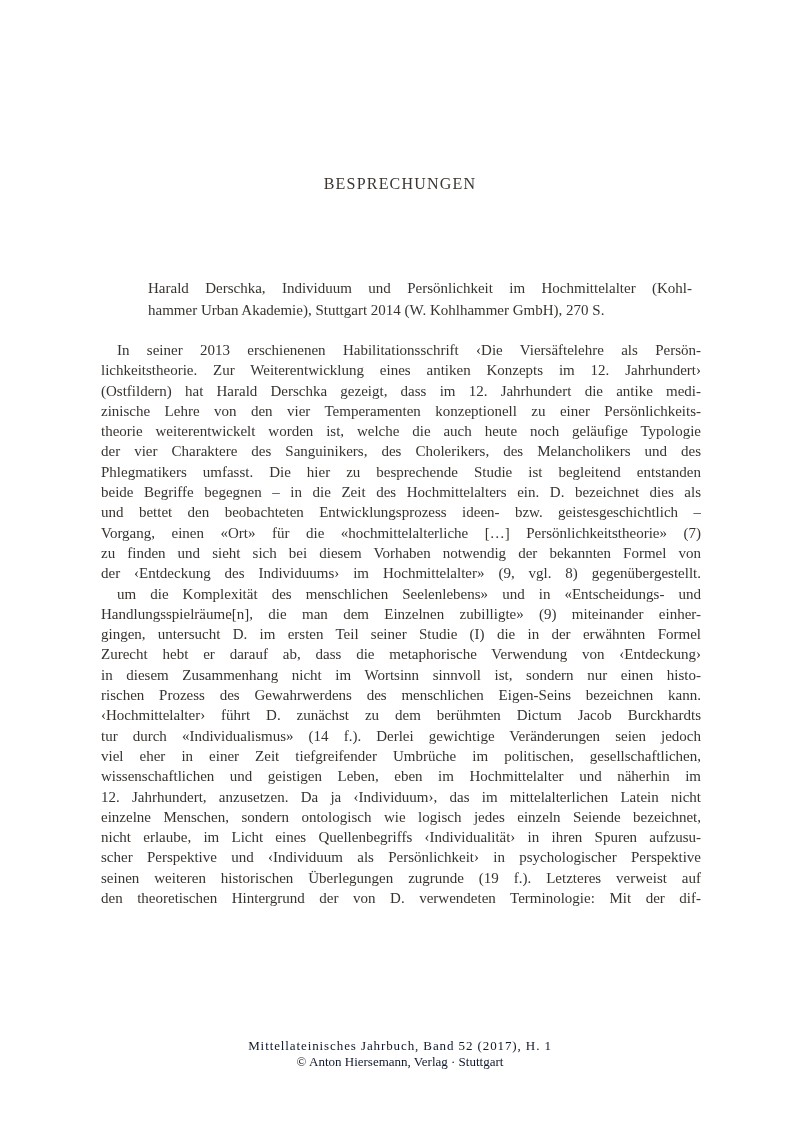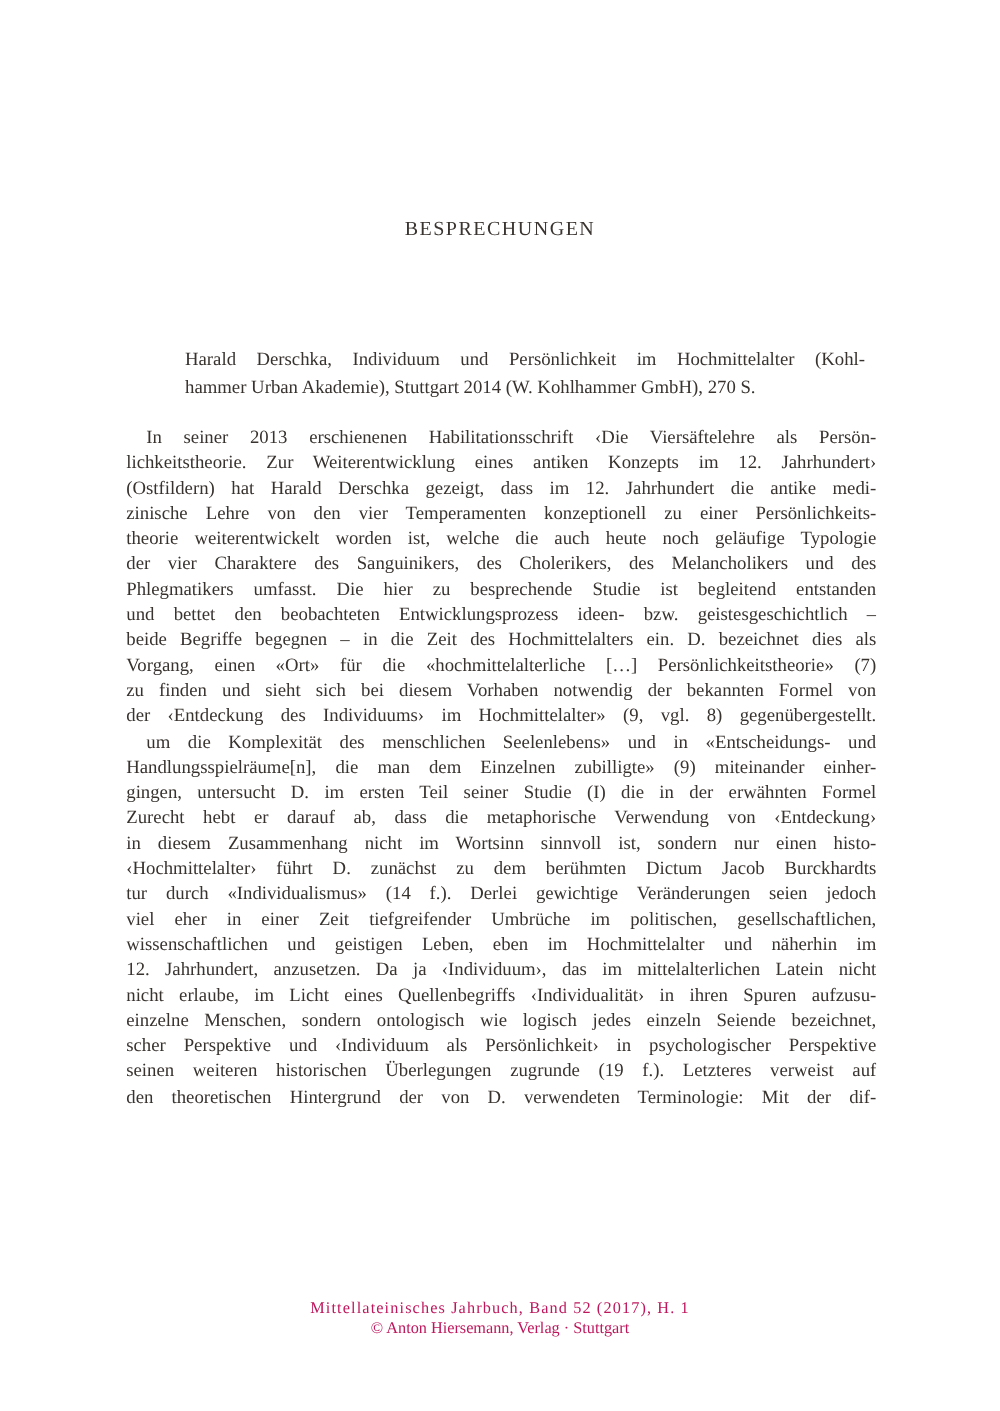--- a/index.html
+++ b/index.html
@@ -55,21 +55,21 @@
     text-indent: 16px;
   }
   .footer {
     position: absolute;
     top: 1038px;
     left: 0;
     right: 0;
     text-align: center;
     font-size: 13px;
     line-height: 15.5px;
-    color: #be185d;
+    color: #0f172a;
   }
   .footer .journal-line {
     letter-spacing: 0.9px;
   }
 </style>
 </head>
 <body>
 
 <div class="page">
 
@@ -82,39 +82,40 @@
 
   <div class="review-body">
     <div class="paragraph">
         <div class="line">In seiner 2013 erschienenen Habilitationsschrift ‹Die Viersäftelehre als Persön-</div>
         <div class="line">lichkeitstheorie. Zur Weiterentwicklung eines antiken Konzepts im 12. Jahrhundert›</div>
         <div class="line">(Ostfildern) hat Harald Derschka gezeigt, dass im 12. Jahrhundert die antike medi-</div>
         <div class="line">zinische Lehre von den vier Temperamenten konzeptionell zu einer Persönlichkeits-</div>
         <div class="line">theorie weiterentwickelt worden ist, welche die auch heute noch geläufige Typologie</div>
         <div class="line">der vier Charaktere des Sanguinikers, des Cholerikers, des Melancholikers und des</div>
         <div class="line">Phlegmatikers umfasst. Die hier zu besprechende Studie ist begleitend entstanden</div>
+        <div class="line">beide Begriffe begegnen – in die Zeit des Hochmittelalters ein. D. bezeichnet dies als</div>
         <div class="line">und bettet den beobachteten Entwicklungsprozess ideen- bzw. geistesgeschichtlich –</div>
-        <div class="line">beide Begriffe begegnen – in die Zeit des Hochmittelalters ein. D. bezeichnet dies als</div>
         <div class="line">Vorgang, einen «Ort» für die «hochmittelalterliche […] Persönlichkeitstheorie» (7)</div>
         <div class="line">zu finden und sieht sich bei diesem Vorhaben notwendig der bekannten Formel von</div>
         <div class="line">der ‹Entdeckung des Individuums› im Hochmittelalter» (9, vgl. 8) gegenübergestellt.</div>
       </div>
     <div class="paragraph">
         <div class="line">um die Komplexität des menschlichen Seelenlebens» und in «Entscheidungs- und</div>
         <div class="line">Handlungsspielräume[n], die man dem Einzelnen zubilligte» (9) miteinander einher-</div>
         <div class="line">gingen, untersucht D. im ersten Teil seiner Studie (I) die in der erwähnten Formel</div>
         <div class="line">Zurecht hebt er darauf ab, dass die metaphorische Verwendung von ‹Entdeckung›</div>
         <div class="line">in diesem Zusammenhang nicht im Wortsinn sinnvoll ist, sondern nur einen histo-</div>
+        <div class="line">rischen Prozess des Gewahrwerdens des menschlichen Eigen-Seins bezeichnen kann.</div>
         <div class="line">‹Hochmittelalter› führt D. zunächst zu dem berühmten Dictum Jacob Burckhardts</div>
         <div class="line">tur durch «Individualismus» (14 f.). Derlei gewichtige Veränderungen seien jedoch</div>
         <div class="line">viel eher in einer Zeit tiefgreifender Umbrüche im politischen, gesellschaftlichen,</div>
         <div class="line">wissenschaftlichen und geistigen Leben, eben im Hochmittelalter und näherhin im</div>
         <div class="line">12. Jahrhundert, anzusetzen. Da ja ‹Individuum›, das im mittelalterlichen Latein nicht</div>
+        <div class="line">einzelne Menschen, sondern ontologisch wie logisch jedes einzeln Seiende bezeichnet,</div>
         <div class="line">nicht erlaube, im Licht eines Quellenbegriffs ‹Individualität› in ihren Spuren aufzusu-</div>
-        <div class="line">einzelne Menschen, sondern ontologisch wie logisch jedes einzeln Seiende bezeichnet,</div>
         <div class="line">scher Perspektive und ‹Individuum als Persönlichkeit› in psychologischer Perspektive</div>
         <div class="line">seinen weiteren historischen Überlegungen zugrunde (19 f.). Letzteres verweist auf</div>
         <div class="line">den theoretischen Hintergrund der von D. verwendeten Terminologie: Mit der dif-</div>
       </div>
   </div>
 
   <div class="footer">
     <div class="journal-line">Mittellateinisches Jahrbuch, Band 52 (2017), H. 1</div>
     <div class="copyright-line">© Anton Hiersemann, Verlag · Stuttgart</div>
   </div>

